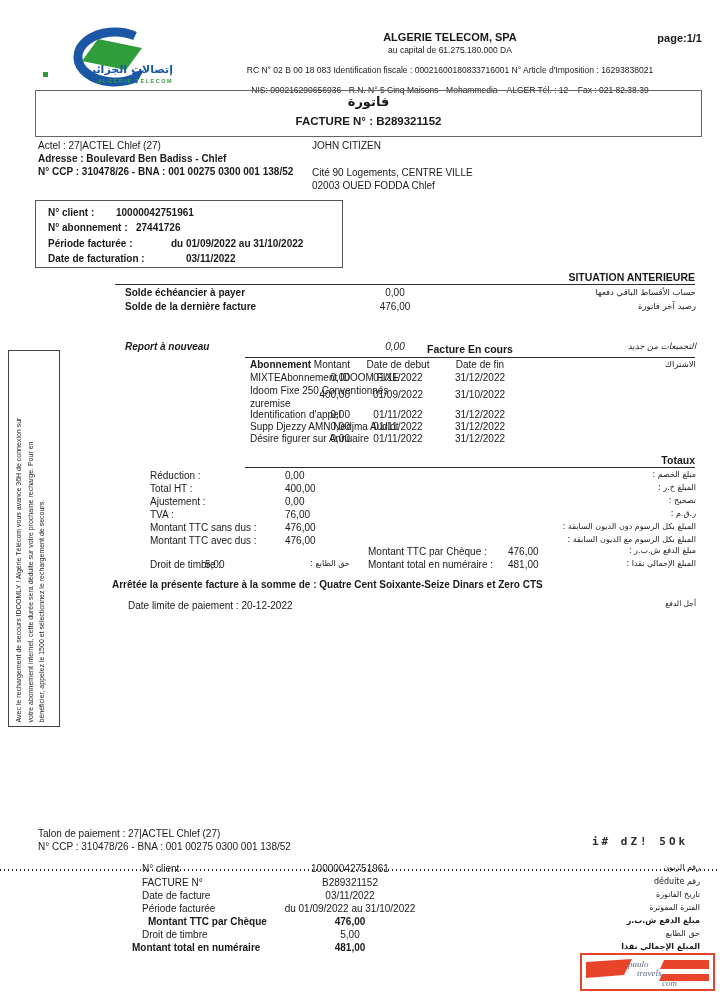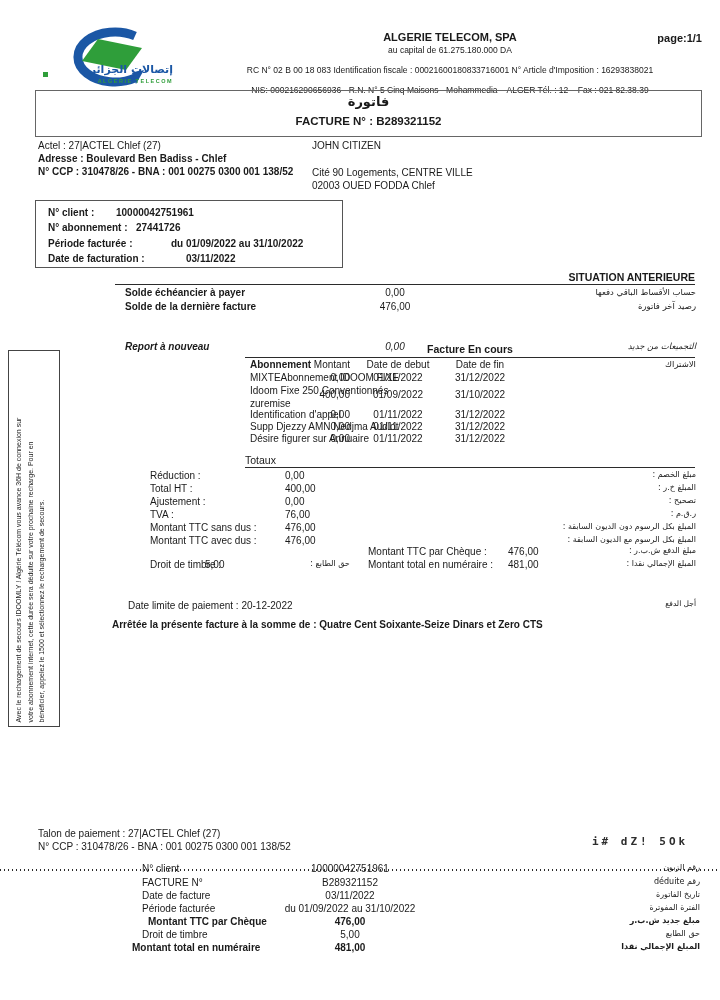--- a/index.html
+++ b/index.html
@@ -39,31 +39,31 @@
   
   .fec-title { left:245px; top:343px; width:450px; font-size:10.5px; font-weight:bold; text-align:center; }
   .fec-rule { left:245px; top:357px; width:450px; }
   .fec-row { left:0; width:720px; font-size:10px; }
   .fec-label { position:absolute; left:250px; width:180px; }
   .fec-montant { position:absolute; left:280px; width:70px; text-align:right; }
   .fec-debut { position:absolute; left:362px; width:72px; text-align:center; }
   .fec-fin { position:absolute; left:444px; width:72px; text-align:center; }
   .fec-ar { position:absolute; left:600px; width:96px; text-align:right; font-size:8.5px; }
   
-  .tot-title { left:245px; top:454px; width:450px; font-size:10.5px; font-weight:normal; text-align:left; }
+  .tot-title { left:245px; top:454px; width:450px; font-size:10.5px; font-weight:bold; text-align:right; }
   .tot-rule { left:245px; top:467px; width:450px; }
   .tot-row { left:0; width:720px; font-size:10px; }
   .tot-label { position:absolute; left:150px; }
   .tot-value { position:absolute; left:285px; }
   .tot-ar { position:absolute; left:450px; width:246px; text-align:right; font-size:8px; }
   .tot-label2 { position:absolute; left:368px; }
   .tot-value2 { position:absolute; left:508px; }
   .timbre-ar { position:absolute; left:300px; width:60px; text-align:center; font-size:8px; }
   
-  .arretee { left:112px; top:579px; font-size:10px; font-weight:bold;margin-top:40px; }
+  .arretee { left:112px; top:579px; font-size:10px; font-weight:bold; }
   .datelim { left:128px; top:600px; font-size:10px; }
   .datelim-ar { left:600px; top:599px; width:96px; text-align:right; font-size:7.5px; }
   
   .side-box { left:8px; top:350px; width:52px; height:377px; border:1px solid #444; }
   .side-inner { position:absolute; left:-162px; top:162px; width:377px; height:52px;
                 transform:rotate(-90deg); font-size:7px; line-height:1.65; padding:3px 5px; }
   
   .talon-hdr { left:38px; top:827px; font-size:10px; line-height:13px; }
   .talon-code { left:592px; top:835px; font-size:11px; font-weight:bold; letter-spacing:3px;
                 font-family:"DejaVu Sans Mono", monospace; color:#2d2d2d; transform:scaleY(0.9); }
@@ -278,27 +278,38 @@
     <span class="tal-ar ar">تاريخ الفاتورة</span>
   </div>
   <div class="abs talon-row" style="top:903px;">
     <span class="tal-label">Période facturée</span>
     <span class="tal-value">du 01/09/2022 au 31/10/2022</span>
     <span class="tal-ar ar">الفترة المفوترة</span>
   </div>
   <div class="abs talon-row b" style="top:916px;">
     <span class="tal-label" style="left:148px;">Montant TTC par Chèque</span>
     <span class="tal-value">476,00</span>
-    <span class="tal-ar ar">مبلغ جديد ش.ب.ر</span>
+    <span class="tal-ar ar">مبلغ الدفع ش.ب.ر</span>
   </div>
   <div class="abs talon-row" style="top:929px;">
     <span class="tal-label">Droit de timbre</span>
     <span class="tal-value">5,00</span>
     <span class="tal-ar ar">حق الطابع</span>
   </div>
   <div class="abs talon-row b" style="top:942px;">
     <span class="tal-label-wide">Montant total en numéraire</span>
     <span class="tal-value">481,00</span>
     <span class="tal-ar ar">المبلغ الإجمالي نقدا</span>
   </div>
 
+  <div class="abs wm">
+    <svg width="135" height="38" viewBox="0 0 135 38">
+      <rect x="1" y="1" width="133" height="36" fill="#ffffff" stroke="#e8442a" stroke-width="2"></rect>
+      <polygon points="6,9 52,6 44,22 6,25" fill="#e8442a"></polygon>
+      <polygon points="84,7 129,7 129,16 80,16" fill="#e8442a"></polygon>
+      <polygon points="82,21 129,21 129,28 79,28" fill="#e8442a"></polygon>
+      <text x="48" y="14" font-size="9" font-style="italic" fill="#5a6b8c" font-family="Liberation Serif, serif">paulo</text>
+      <text x="57" y="23" font-size="9" font-style="italic" fill="#5a6b8c" font-family="Liberation Serif, serif">travels.</text>
+      <text x="82" y="33" font-size="9" font-style="italic" fill="#5a6b8c" font-family="Liberation Serif, serif">com</text>
+    </svg>
+  </div>
 
 </div>
 
 </body></html>

